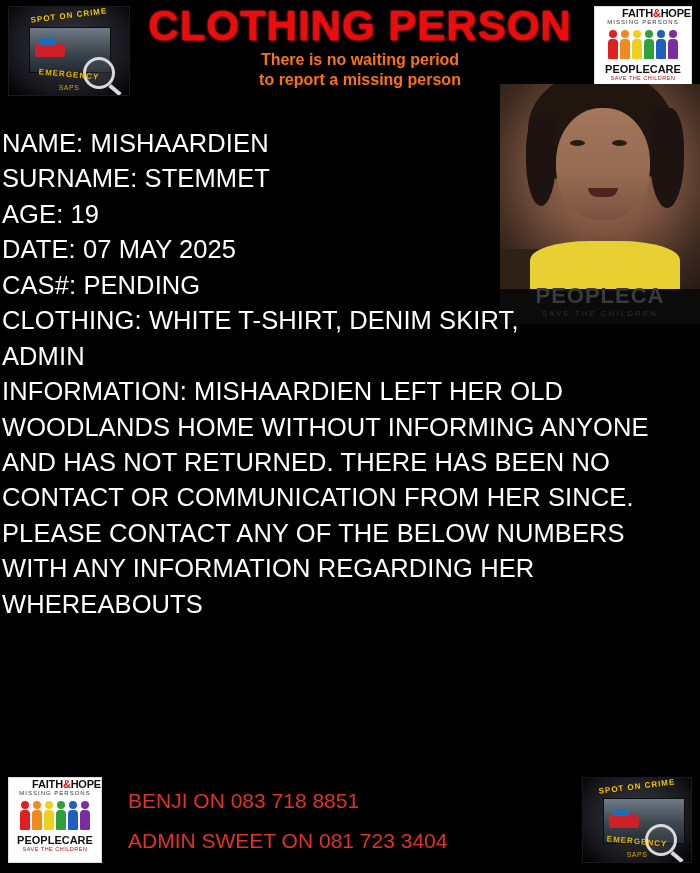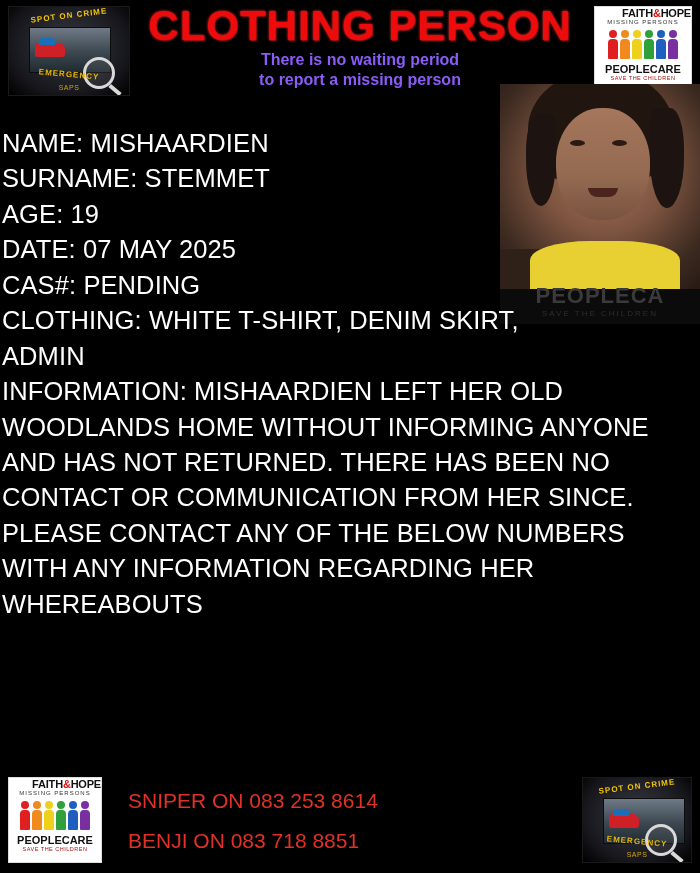--- a/index.html
+++ b/index.html
@@ -127,21 +127,21 @@
     font-weight: bold;
     letter-spacing: 1px;
     color: #ee0b0b;
     text-shadow: 0 0 3px #ff2f2f, 1px 1px 0 #6b0000;
     line-height: 1.05;
     margin-bottom: 2px;
   }
   .title-sub {
     font-size: 16px;
     font-weight: bold;
-    color: #8b5cf6;
+    color: #f97316;
     line-height: 1.25;
   }
 
   
   .logo-fh {
     position: absolute;
     right: 8px;
     top: 6px;
     width: 96px;
     height: 86px;
@@ -480,21 +480,20 @@
         <div class="fh-person">
             <div class="head" style="background:#7a2fa0"></div>
             <div class="body" style="background:#7a2fa0"></div>
           </div>
       </div>
       <div class="fh-brand">PEOPLECARE</div>
       <div class="fh-tag">SAVE THE CHILDREN</div>
     </div>
 
     <div class="contacts">
-      <div class="contact-line">SNIPER ON 083 253 8614</div>
       <div class="contact-line">BENJI ON 083 718 8851</div>
       <div class="contact-line">ADMIN SWEET ON 081 723 3404</div>
     </div>
 
     <div class="logo-soc footer-soc">
       <div class="soc-arc-top">SPOT ON CRIME</div>
       <div class="soc-photo"></div>
       <div class="soc-car"></div>
       <div class="soc-mag"></div>
       <div class="soc-arc-bottom">EMERGENCY</div>

